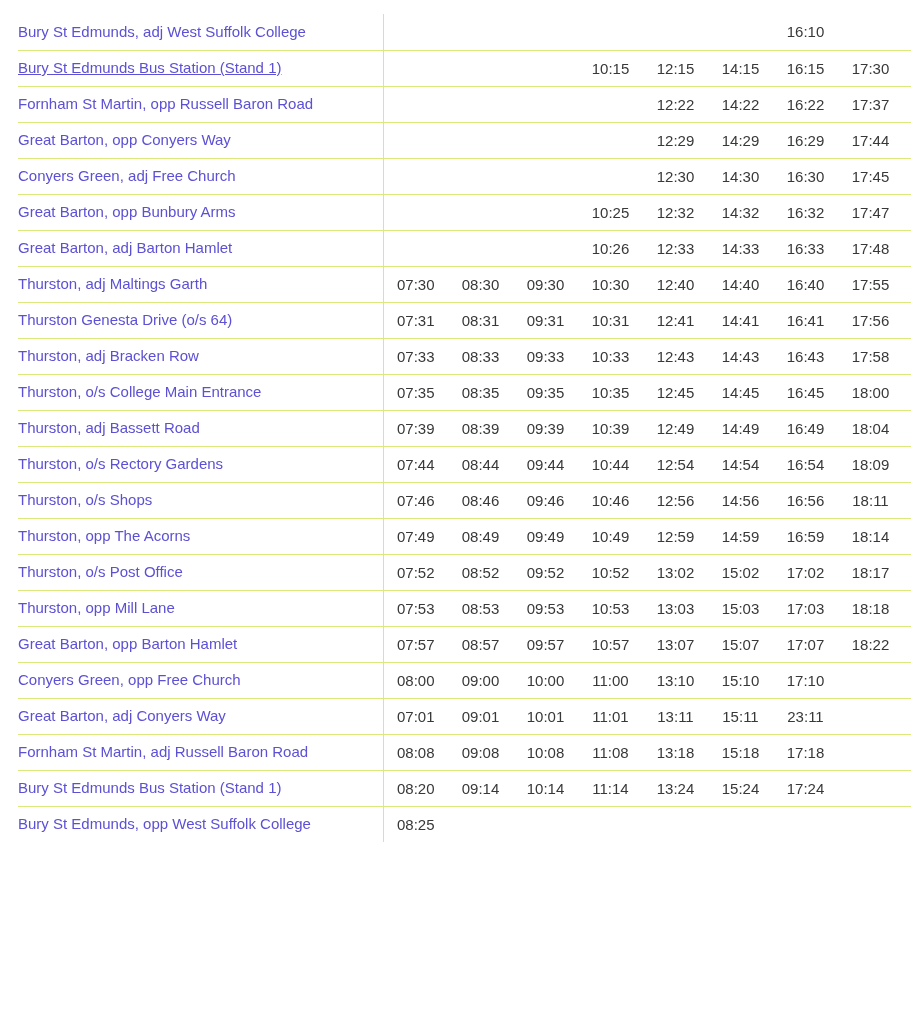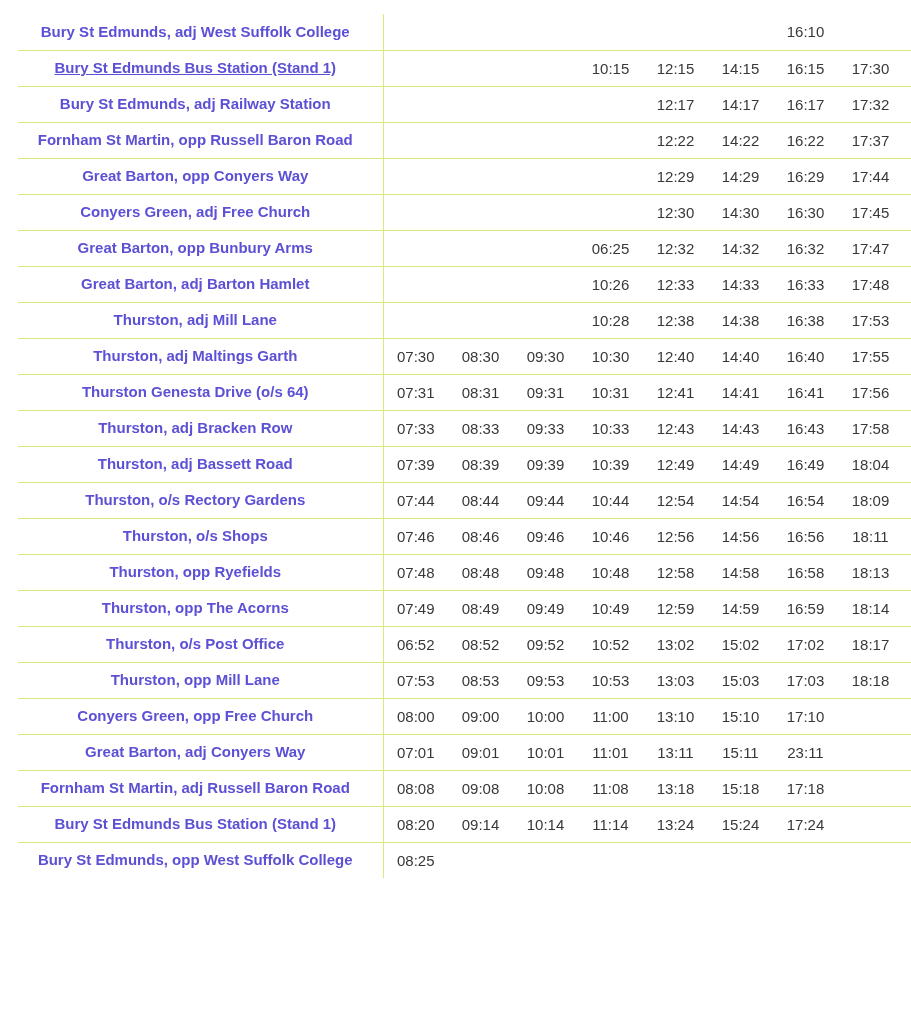--- a/index.html
+++ b/index.html
@@ -24,25 +24,24 @@
   col.stop-col   { width: 365px; }
   col.time-col   { width: 65px; }
   col.filler-col { width: 8px; }
   tr.stop-row { height: 36px; }
   tr.stop-row:not(:last-child) td {
     border-bottom: 1px solid #dbe87c;
   }
   td.stop-cell {
     border-right: 1px solid #dbe87c;
     padding: 0 10px 0 0;
-    text-align: center;
+    text-align: left;
     vertical-align: middle;
     white-space: nowrap;
     overflow: hidden;
-    font-weight: bold;
   }
   a.stop-link {
     color: #5c50d4;
     font-size: 15px;
     text-decoration: none;
     cursor: pointer;
   }
   a.stop-link.underlined {
     text-decoration: underline;
   }
@@ -98,34 +97,20 @@
           <td class="time-cell"></td>
           <td class="time-cell">10:15</td>
           <td class="time-cell">12:15</td>
           <td class="time-cell">14:15</td>
           <td class="time-cell">16:15</td>
           <td class="time-cell">17:30</td>
           <td class="filler-cell"></td>
         </tr>
         <tr class="stop-row">
     <td class="stop-cell">
-      <a class="stop-link">Bury St Edmunds, adj Railway Station</a>
-    </td>
-  <td class="time-cell"></td>
-          <td class="time-cell"></td>
-          <td class="time-cell"></td>
-          <td class="time-cell"></td>
-          <td class="time-cell">12:17</td>
-          <td class="time-cell">14:17</td>
-          <td class="time-cell">16:17</td>
-          <td class="time-cell">17:32</td>
-          <td class="filler-cell"></td>
-        </tr>
-        <tr class="stop-row">
-    <td class="stop-cell">
       <a class="stop-link">Fornham St Martin, opp Russell Baron Road</a>
     </td>
   <td class="time-cell"></td>
           <td class="time-cell"></td>
           <td class="time-cell"></td>
           <td class="time-cell"></td>
           <td class="time-cell">12:22</td>
           <td class="time-cell">14:22</td>
           <td class="time-cell">16:22</td>
           <td class="time-cell">17:37</td>
@@ -159,53 +144,39 @@
           <td class="time-cell">17:45</td>
           <td class="filler-cell"></td>
         </tr>
         <tr class="stop-row">
     <td class="stop-cell">
       <a class="stop-link">Great Barton, opp Bunbury Arms</a>
     </td>
   <td class="time-cell"></td>
           <td class="time-cell"></td>
           <td class="time-cell"></td>
-          <td class="time-cell">06:25</td>
+          <td class="time-cell">10:25</td>
           <td class="time-cell">12:32</td>
           <td class="time-cell">14:32</td>
           <td class="time-cell">16:32</td>
           <td class="time-cell">17:47</td>
           <td class="filler-cell"></td>
         </tr>
         <tr class="stop-row">
     <td class="stop-cell">
       <a class="stop-link">Great Barton, adj Barton Hamlet</a>
     </td>
   <td class="time-cell"></td>
           <td class="time-cell"></td>
           <td class="time-cell"></td>
           <td class="time-cell">10:26</td>
           <td class="time-cell">12:33</td>
           <td class="time-cell">14:33</td>
           <td class="time-cell">16:33</td>
           <td class="time-cell">17:48</td>
-          <td class="filler-cell"></td>
-        </tr>
-        <tr class="stop-row">
-    <td class="stop-cell">
-      <a class="stop-link">Thurston, adj Mill Lane</a>
-    </td>
-  <td class="time-cell"></td>
-          <td class="time-cell"></td>
-          <td class="time-cell"></td>
-          <td class="time-cell">10:28</td>
-          <td class="time-cell">12:38</td>
-          <td class="time-cell">14:38</td>
-          <td class="time-cell">16:38</td>
-          <td class="time-cell">17:53</td>
           <td class="filler-cell"></td>
         </tr>
         <tr class="stop-row">
     <td class="stop-cell">
       <a class="stop-link">Thurston, adj Maltings Garth</a>
     </td>
   <td class="time-cell">07:30</td>
           <td class="time-cell">08:30</td>
           <td class="time-cell">09:30</td>
           <td class="time-cell">10:30</td>
@@ -238,20 +209,34 @@
           <td class="time-cell">09:33</td>
           <td class="time-cell">10:33</td>
           <td class="time-cell">12:43</td>
           <td class="time-cell">14:43</td>
           <td class="time-cell">16:43</td>
           <td class="time-cell">17:58</td>
           <td class="filler-cell"></td>
         </tr>
         <tr class="stop-row">
     <td class="stop-cell">
+      <a class="stop-link">Thurston, o/s College Main Entrance</a>
+    </td>
+  <td class="time-cell">07:35</td>
+          <td class="time-cell">08:35</td>
+          <td class="time-cell">09:35</td>
+          <td class="time-cell">10:35</td>
+          <td class="time-cell">12:45</td>
+          <td class="time-cell">14:45</td>
+          <td class="time-cell">16:45</td>
+          <td class="time-cell">18:00</td>
+          <td class="filler-cell"></td>
+        </tr>
+        <tr class="stop-row">
+    <td class="stop-cell">
       <a class="stop-link">Thurston, adj Bassett Road</a>
     </td>
   <td class="time-cell">07:39</td>
           <td class="time-cell">08:39</td>
           <td class="time-cell">09:39</td>
           <td class="time-cell">10:39</td>
           <td class="time-cell">12:49</td>
           <td class="time-cell">14:49</td>
           <td class="time-cell">16:49</td>
           <td class="time-cell">18:04</td>
@@ -280,51 +265,37 @@
           <td class="time-cell">09:46</td>
           <td class="time-cell">10:46</td>
           <td class="time-cell">12:56</td>
           <td class="time-cell">14:56</td>
           <td class="time-cell">16:56</td>
           <td class="time-cell">18:11</td>
           <td class="filler-cell"></td>
         </tr>
         <tr class="stop-row">
     <td class="stop-cell">
-      <a class="stop-link">Thurston, opp Ryefields</a>
-    </td>
-  <td class="time-cell">07:48</td>
-          <td class="time-cell">08:48</td>
-          <td class="time-cell">09:48</td>
-          <td class="time-cell">10:48</td>
-          <td class="time-cell">12:58</td>
-          <td class="time-cell">14:58</td>
-          <td class="time-cell">16:58</td>
-          <td class="time-cell">18:13</td>
-          <td class="filler-cell"></td>
-        </tr>
-        <tr class="stop-row">
-    <td class="stop-cell">
       <a class="stop-link">Thurston, opp The Acorns</a>
     </td>
   <td class="time-cell">07:49</td>
           <td class="time-cell">08:49</td>
           <td class="time-cell">09:49</td>
           <td class="time-cell">10:49</td>
           <td class="time-cell">12:59</td>
           <td class="time-cell">14:59</td>
           <td class="time-cell">16:59</td>
           <td class="time-cell">18:14</td>
           <td class="filler-cell"></td>
         </tr>
         <tr class="stop-row">
     <td class="stop-cell">
       <a class="stop-link">Thurston, o/s Post Office</a>
     </td>
-  <td class="time-cell">06:52</td>
+  <td class="time-cell">07:52</td>
           <td class="time-cell">08:52</td>
           <td class="time-cell">09:52</td>
           <td class="time-cell">10:52</td>
           <td class="time-cell">13:02</td>
           <td class="time-cell">15:02</td>
           <td class="time-cell">17:02</td>
           <td class="time-cell">18:17</td>
           <td class="filler-cell"></td>
         </tr>
         <tr class="stop-row">
@@ -336,20 +307,34 @@
           <td class="time-cell">09:53</td>
           <td class="time-cell">10:53</td>
           <td class="time-cell">13:03</td>
           <td class="time-cell">15:03</td>
           <td class="time-cell">17:03</td>
           <td class="time-cell">18:18</td>
           <td class="filler-cell"></td>
         </tr>
         <tr class="stop-row">
     <td class="stop-cell">
+      <a class="stop-link">Great Barton, opp Barton Hamlet</a>
+    </td>
+  <td class="time-cell">07:57</td>
+          <td class="time-cell">08:57</td>
+          <td class="time-cell">09:57</td>
+          <td class="time-cell">10:57</td>
+          <td class="time-cell">13:07</td>
+          <td class="time-cell">15:07</td>
+          <td class="time-cell">17:07</td>
+          <td class="time-cell">18:22</td>
+          <td class="filler-cell"></td>
+        </tr>
+        <tr class="stop-row">
+    <td class="stop-cell">
       <a class="stop-link">Conyers Green, opp Free Church</a>
     </td>
   <td class="time-cell">08:00</td>
           <td class="time-cell">09:00</td>
           <td class="time-cell">10:00</td>
           <td class="time-cell">11:00</td>
           <td class="time-cell">13:10</td>
           <td class="time-cell">15:10</td>
           <td class="time-cell">17:10</td>
           <td class="time-cell"></td>

